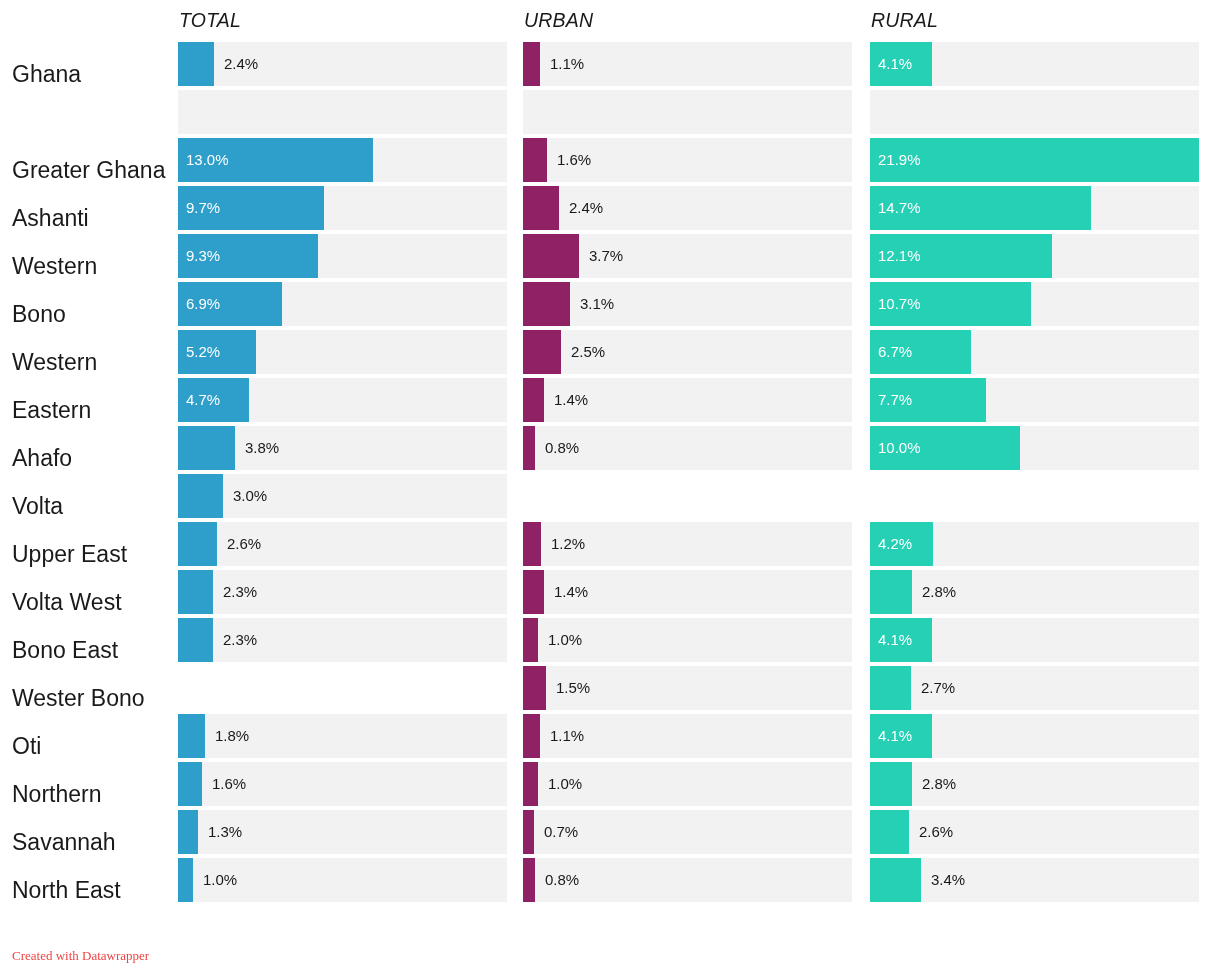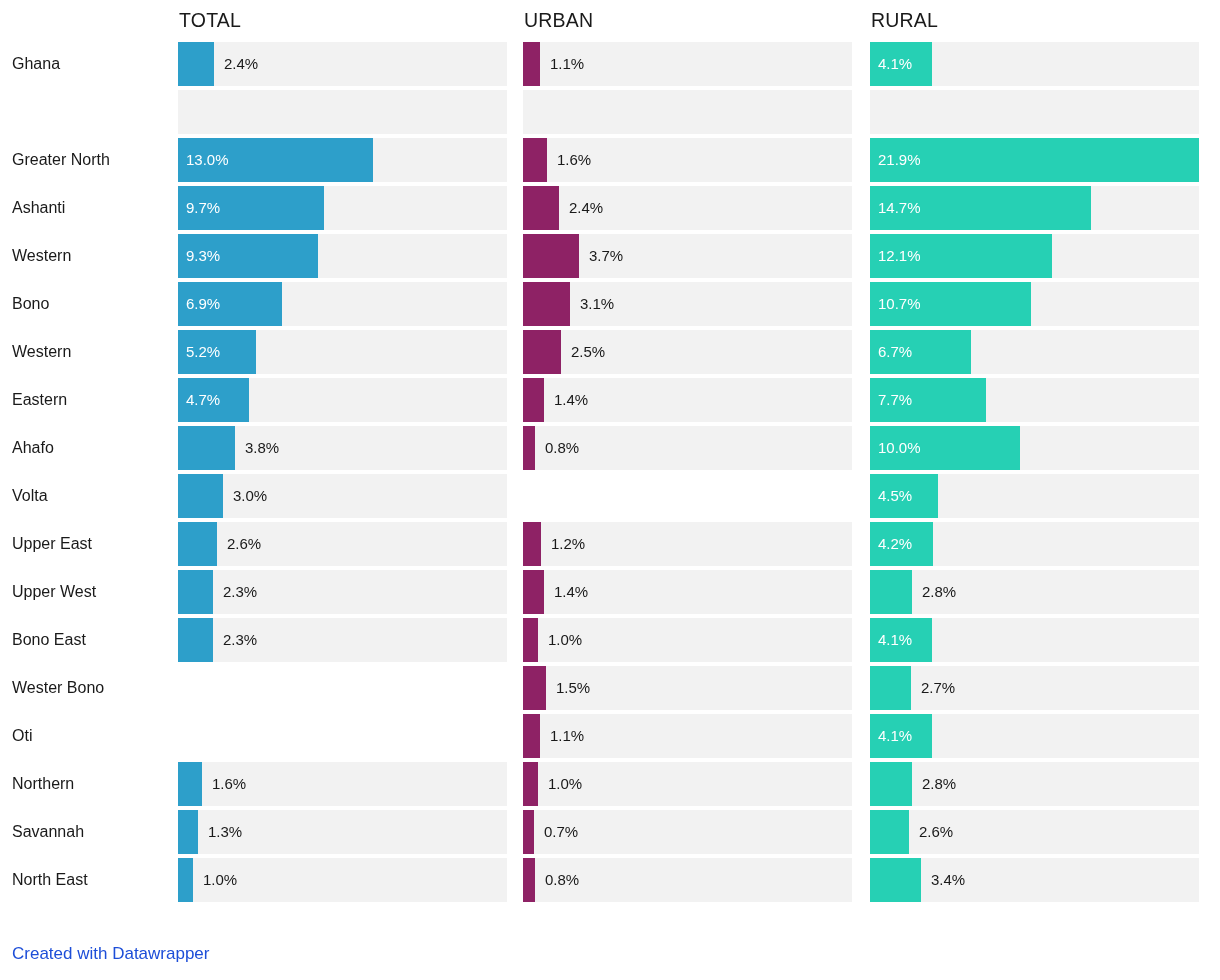--- a/index.html
+++ b/index.html
@@ -24,20 +24,21 @@
     box-sizing: border-box;
   }
 
   
   .header-band {
     position: absolute;
     left: 0;
     top: 0;
     width: 1220px;
     height: 40px;
+    font-style: italic;
   }
   .col-header {
     position: absolute;
     top: 8px;
     font-size: 19.5px;
     line-height: 24px;
     color: #1a1a1a;
     letter-spacing: 0.2px;
     white-space: nowrap;
   }
@@ -53,24 +54,24 @@
     width: 1220px;
   }
   .row {
     position: relative;
     height: 48px;
     width: 1220px;
   }
   .row-label {
     position: absolute;
     left: 12px;
-    top: 0;
+    top: 10px;
     height: 48px;
     line-height: 48px;
-    font-size: 16px;
+    font-size: 23px;
     color: #1a1a1a;
     white-space: nowrap;
   }
 
   .track {
     position: absolute;
     top: 2px;
     height: 44px;
     background: #f2f2f2;
   }
@@ -105,23 +106,24 @@
   
   .bar-value.outside {
     color: #1a1a1a;
   }
 
   
   .footer {
     position: absolute;
     left: 12px;
     bottom: 16px;
-    font-size: 17px;
-    color: #1d4ed8;
+    font-size: 13px;
+    color: #ef4444;
     white-space: nowrap;
+    font-family: Liberation Serif, serif;
   }
 </style>
 </head>
 <body>
 
 <div id="chart-root">
 
   <div class="header-band">
     <div class="col-header c0">TOTAL</div>
     <div class="col-header c1">URBAN</div>
@@ -143,21 +145,21 @@
           <div class="bar rural" style="width: 62px; background: rgb(38, 208, 180);"></div>
           <div class="bar-value inside">4.1%</div>
         </div>
       </div>
       <div class="row spacer">
         <div class="track c0"></div>
         <div class="track c1"></div>
         <div class="track c2"></div>
       </div>
       <div class="row">
-        <div class="row-label">Greater North</div>
+        <div class="row-label">Greater Ghana</div>
         <div class="track c0">
           <div class="bar total" style="width: 195px; background: rgb(45, 159, 202);"></div>
           <div class="bar-value inside">13.0%</div>
         </div>
         <div class="track c1">
           <div class="bar urban" style="width: 24px; background: rgb(142, 34, 101);"></div>
           <div class="bar-value outside" style="left: 34px;">1.6%</div>
         </div>
         <div class="track c2">
           <div class="bar rural" style="width: 329px; background: rgb(38, 208, 180);"></div>
@@ -253,42 +255,38 @@
           <div class="bar rural" style="width: 150px; background: rgb(38, 208, 180);"></div>
           <div class="bar-value inside">10.0%</div>
         </div>
       </div>
       <div class="row">
         <div class="row-label">Volta</div>
         <div class="track c0">
           <div class="bar total" style="width: 45px; background: rgb(45, 159, 202);"></div>
           <div class="bar-value outside" style="left: 55px;">3.0%</div>
         </div>
-        <div class="track c2">
-          <div class="bar rural" style="width: 68px; background: rgb(38, 208, 180);"></div>
-          <div class="bar-value inside">4.5%</div>
-        </div>
       </div>
       <div class="row">
         <div class="row-label">Upper East</div>
         <div class="track c0">
           <div class="bar total" style="width: 39px; background: rgb(45, 159, 202);"></div>
           <div class="bar-value outside" style="left: 49px;">2.6%</div>
         </div>
         <div class="track c1">
           <div class="bar urban" style="width: 18px; background: rgb(142, 34, 101);"></div>
           <div class="bar-value outside" style="left: 28px;">1.2%</div>
         </div>
         <div class="track c2">
           <div class="bar rural" style="width: 63px; background: rgb(38, 208, 180);"></div>
           <div class="bar-value inside">4.2%</div>
         </div>
       </div>
       <div class="row">
-        <div class="row-label">Upper West</div>
+        <div class="row-label">Volta West</div>
         <div class="track c0">
           <div class="bar total" style="width: 35px; background: rgb(45, 159, 202);"></div>
           <div class="bar-value outside" style="left: 45px;">2.3%</div>
         </div>
         <div class="track c1">
           <div class="bar urban" style="width: 21px; background: rgb(142, 34, 101);"></div>
           <div class="bar-value outside" style="left: 31px;">1.4%</div>
         </div>
         <div class="track c2">
           <div class="bar rural" style="width: 42px; background: rgb(38, 208, 180);"></div>
@@ -316,20 +314,24 @@
           <div class="bar urban" style="width: 23px; background: rgb(142, 34, 101);"></div>
           <div class="bar-value outside" style="left: 33px;">1.5%</div>
         </div>
         <div class="track c2">
           <div class="bar rural" style="width: 41px; background: rgb(38, 208, 180);"></div>
           <div class="bar-value outside" style="left: 51px;">2.7%</div>
         </div>
       </div>
       <div class="row">
         <div class="row-label">Oti</div>
+        <div class="track c0">
+          <div class="bar total" style="width: 27px; background: rgb(45, 159, 202);"></div>
+          <div class="bar-value outside" style="left: 37px;">1.8%</div>
+        </div>
         <div class="track c1">
           <div class="bar urban" style="width: 17px; background: rgb(142, 34, 101);"></div>
           <div class="bar-value outside" style="left: 27px;">1.1%</div>
         </div>
         <div class="track c2">
           <div class="bar rural" style="width: 62px; background: rgb(38, 208, 180);"></div>
           <div class="bar-value inside">4.1%</div>
         </div>
       </div>
       <div class="row">

